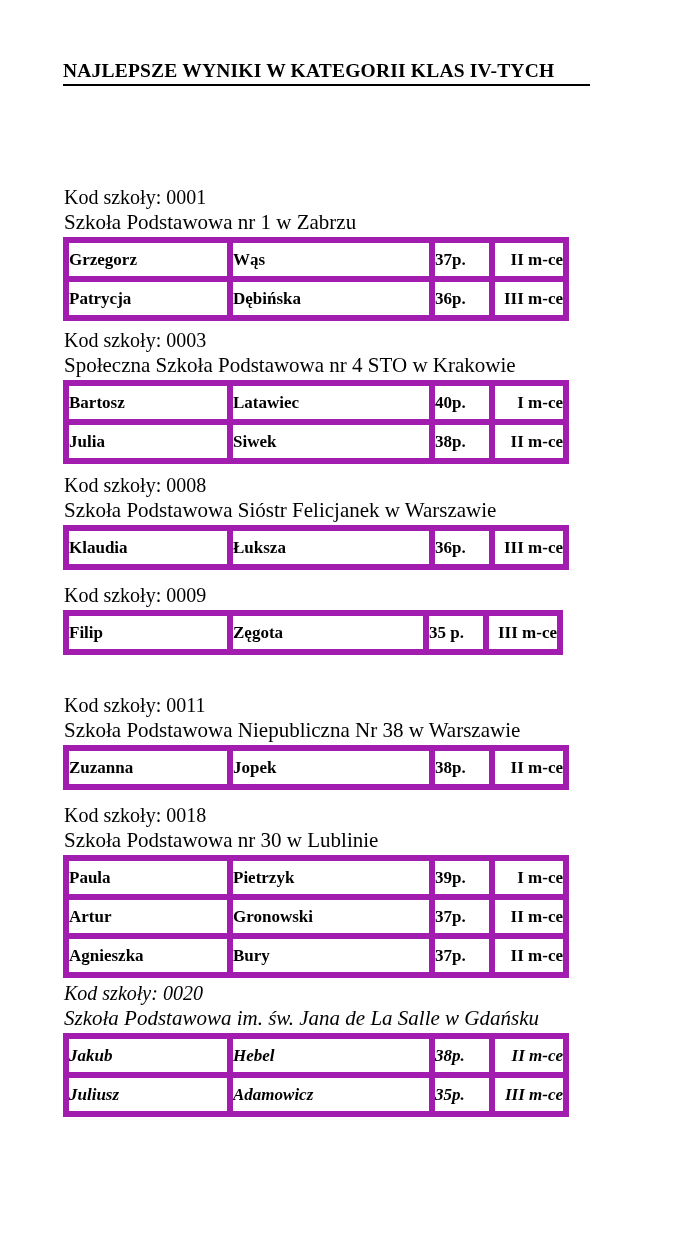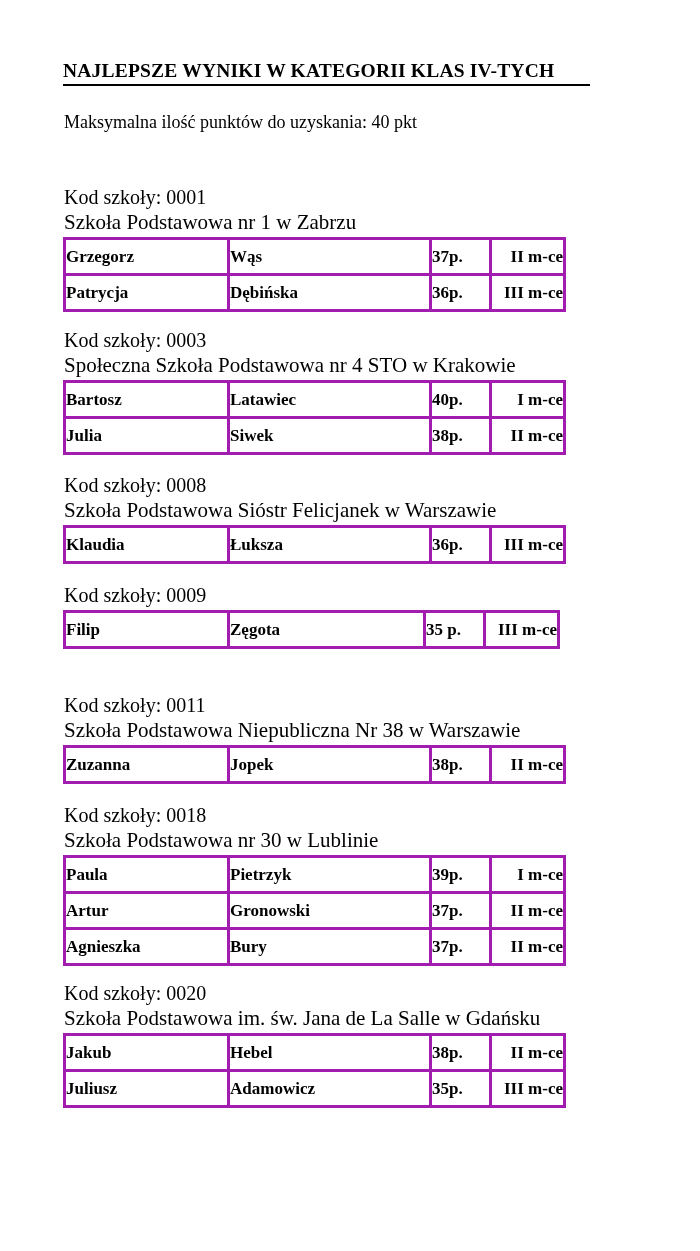--- a/index.html
+++ b/index.html
@@ -56,21 +56,21 @@
     line-height: 25px;
     white-space: nowrap;
     padding-left: 1px;
   }
   table.results {
     border-collapse: collapse;
     table-layout: fixed;
     margin-top: 2px;
   }
   table.results td {
-    border: 3px solid #a21caf;
+    border: 6px solid #a21caf;
     height: 33px;
     font-size: 17px;
     font-weight: bold;
     padding: 0;
     vertical-align: middle;
     white-space: nowrap;
     overflow: hidden;
   }
   td.c-first {
     padding-left: 6px;
@@ -91,21 +91,20 @@
     text-align: right;
   }
 </style>
 </head>
 <body>
 
 <div class="page">
 
   <div class="doc-title">NAJLEPSZE WYNIKI W KATEGORII KLAS IV-TYCH</div>
 
-  <div class="subtitle">Maksymalna ilość punktów do uzyskania: 40 pkt</div>
 
   <div id="sections-root">
       <div class="section" style="top: 185px;">
         <div class="school-code">Kod szkoły: 0001</div>
         <div class="school-name">Szkoła Podstawowa  nr 1  w Zabrzu</div>
         <table class="results" style="width: 500px;">
           <colgroup>
             <col style="width: 164px;">
             <col style="width: 202px;">
             <col style="width: 60px;">
@@ -237,21 +236,21 @@
             </tr>
             <tr>
               <td class="c-first">Agnieszka</td>
               <td class="c-last">Bury</td>
               <td class="c-score">37p.</td>
               <td class="c-place">II m-ce</td>
             </tr>
           </tbody>
         </table>
       </div>
-      <div class="section" style="top: 981px;">
+      <div class="section" style="top: 981px; font-style: italic;">
         <div class="school-code">Kod szkoły: 0020</div>
         <div class="school-name">Szkoła Podstawowa im. św. Jana de La Salle w Gdańsku</div>
         <table class="results" style="width: 500px;">
           <colgroup>
             <col style="width: 164px;">
             <col style="width: 202px;">
             <col style="width: 60px;">
             <col style="width: 74px;">
           </colgroup>
           <tbody>

